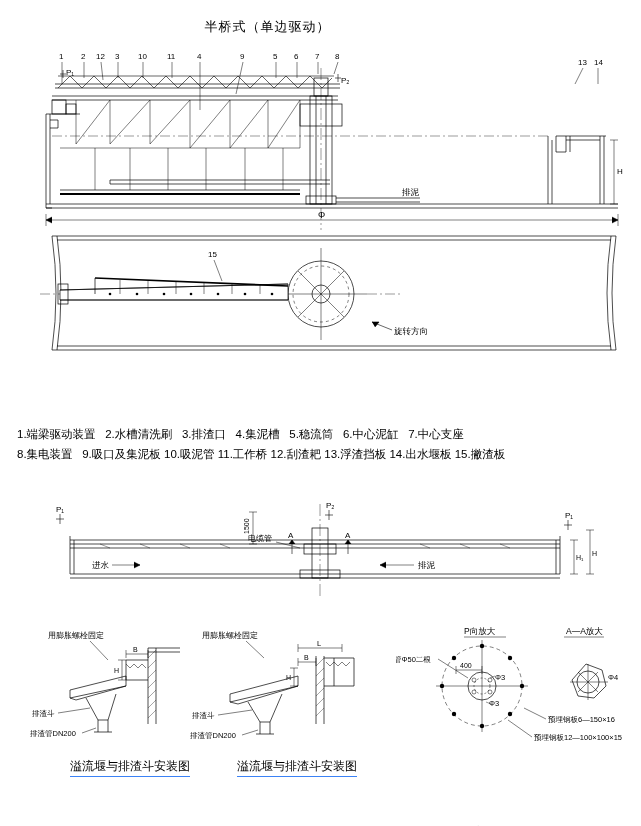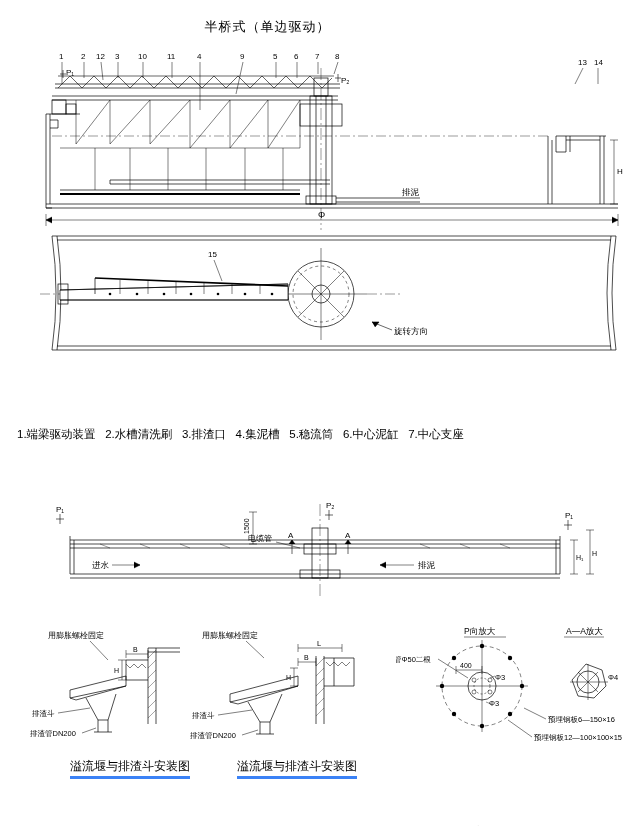--- a/index.html
+++ b/index.html
@@ -26,21 +26,21 @@
     position:absolute;left:17px;top:376px;width:625px;
     font-size:11.5px;line-height:20px;margin-top:48px;
   }
   .legend .row{white-space:nowrap;}
   .legend .it{display:inline-block;}
 
   
   .cap{
     position:absolute;text-align:center;font-size:12px;line-height:17px;
   }
-  .cap .l1{border-bottom:3px solid #3b82f6;padding-bottom:1px;display:inline-block;}
+  .cap .l1{border-bottom:1px solid #3b82f6;padding-bottom:1px;display:inline-block;}
   .cap .l2{display:block;margin-top:2px;}
 </style>
 </head>
 <body>
 
 <div class="title">半桥式（单边驱动）</div>
 
 <div class="pg">
 <svg width="641" height="200" viewBox="0 0 641 200" style="position:absolute;left:0;top:48px;">
   <g stroke="#000" fill="none" stroke-width="0.7">
@@ -283,20 +283,30 @@
 <div class="legend">
   <div class="row">
     <span class="it">1.端梁驱动装置</span>&nbsp;&nbsp;
     <span class="it">2.水槽清洗刷</span>&nbsp;&nbsp;
     <span class="it">3.排渣口</span>&nbsp;&nbsp;
     <span class="it">4.集泥槽</span>&nbsp;&nbsp;
     <span class="it">5.稳流筒</span>&nbsp;&nbsp;
     <span class="it">6.中心泥缸</span>&nbsp;&nbsp;
     <span class="it">7.中心支座</span>
   </div>
+  <div class="row">
+    <span class="it">8.集电装置</span>&nbsp;&nbsp;
+    <span class="it">9.吸口及集泥板</span>
+    <span class="it">10.吸泥管</span>
+    <span class="it">11.工作桥</span>
+    <span class="it">12.刮渣耙</span>
+    <span class="it">13.浮渣挡板</span>
+    <span class="it">14.出水堰板</span>
+    <span class="it">15.撇渣板</span>
+  </div>
 </div>
 
 <div class="pg">
 <svg width="641" height="110" viewBox="0 0 641 110" style="position:absolute;left:0;top:500px;">
   <g stroke="#000" fill="none" stroke-width="0.7">
 
     <g stroke-width="0.6">
       <line x1="60" y1="14" x2="60" y2="24"></line>
           <line x1="56" y1="19" x2="64" y2="19"></line>
       <line x1="329" y1="10" x2="329" y2="20"></line>

